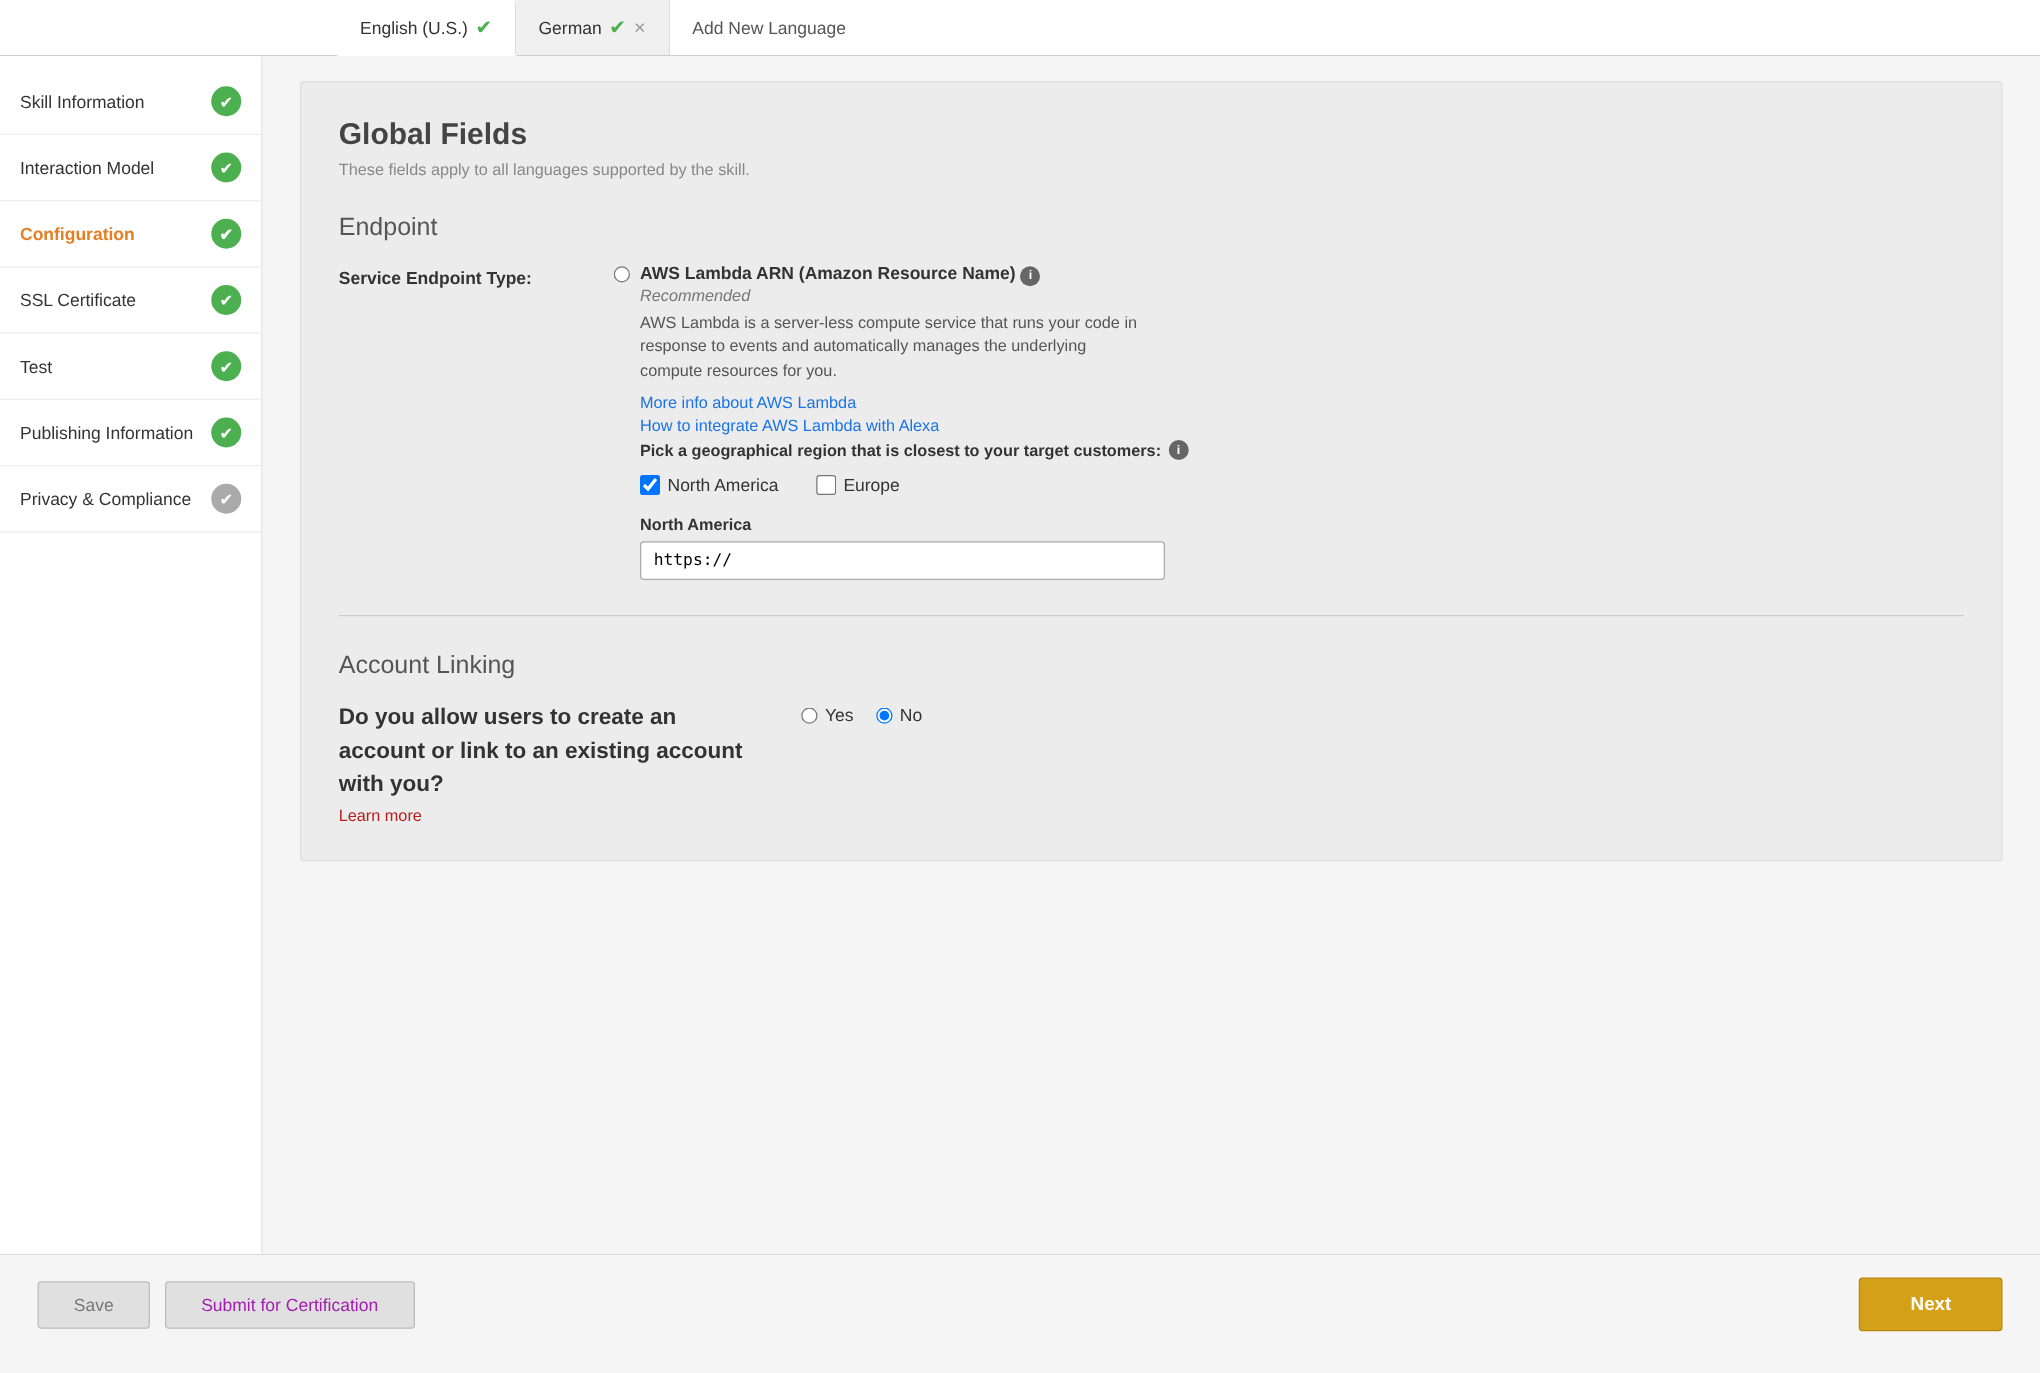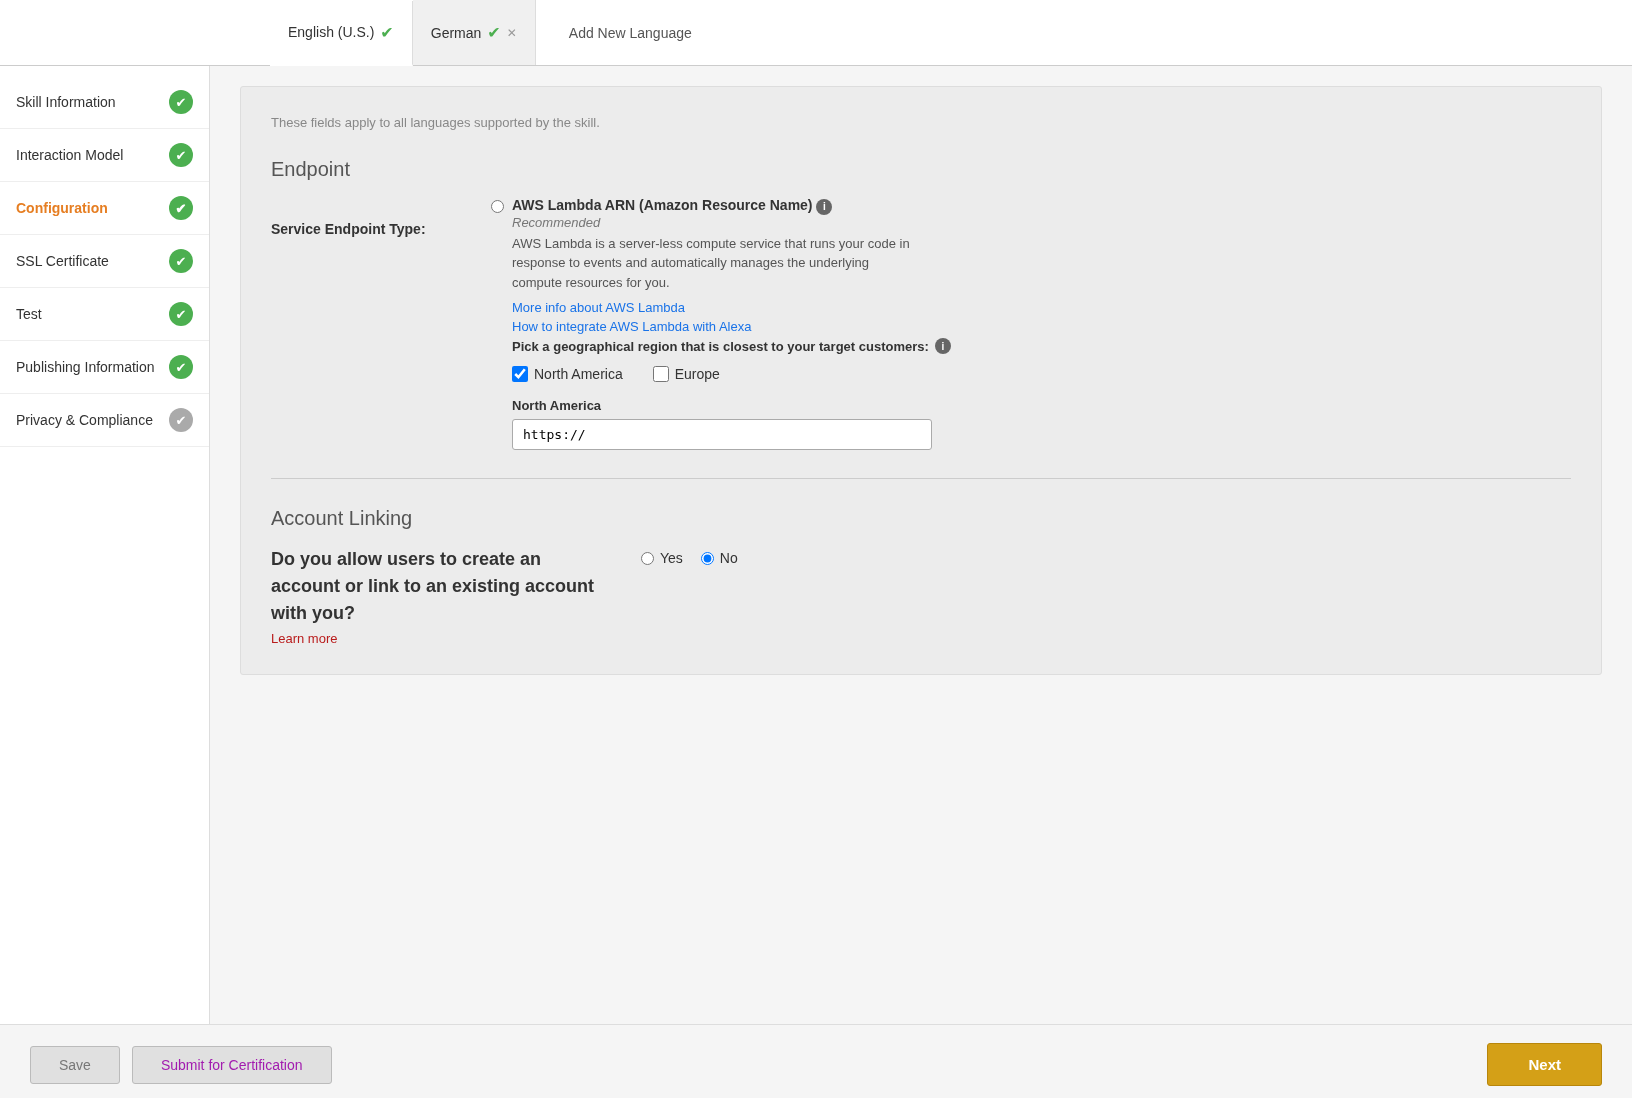--- a/index.html
+++ b/index.html
@@ -5,21 +5,21 @@
     * { box-sizing: border-box; margin: 0; padding: 0; }
     body { font-family: Arial, sans-serif; background: #f5f5f5; font-size: 14px; color: #333; }
 
     
     .tab-bar {
       display: flex;
       align-items: center;
       background: #fff;
       border-bottom: 1px solid #ccc;
       padding: 0 0 0 270px;
-      height: 66px;
+      height: 45px;
     }
     .tab {
       display: flex;
       align-items: center;
       padding: 0 18px;
       height: 100%;
       border-right: 1px solid #ddd;
       cursor: pointer;
       font-size: 14px;
       color: #333;
@@ -35,21 +35,20 @@
     .tab .close-icon { color: #999; font-size: 12px; cursor: pointer; }
     .add-lang {
       display: flex;
       align-items: center;
       padding: 0 18px;
       height: 100%;
       cursor: pointer;
       font-size: 14px;
       color: #555;
       gap: 6px;
-      margin-left: 15px;
     }
 
     
     .layout {
       display: flex;
       min-height: calc(1098px - 60px - 80px);
     }
 
     
     .sidebar {
@@ -121,21 +120,20 @@
       display: flex;
       align-items: flex-start;
       gap: 30px;
       margin-bottom: 20px;
     }
     .endpoint-label {
       font-size: 14px;
       font-weight: bold;
       min-width: 190px;
       padding-top: 4px;
-      margin-top: 20px;
     }
     .endpoint-options {
       display: flex;
       gap: 40px;
       flex: 1;
     }
     .radio-option {
       display: flex;
       align-items: flex-start;
       gap: 8px;
@@ -338,20 +336,21 @@
     </div>
     <div class="sidebar-item">
       <span>Privacy &amp; Compliance</span>
       <div class="check-circle grey">✔</div>
     </div>
   </div>
 
   <div class="main-content">
     <div class="content-box">
 
+      <h2 class="section-title">Global Fields</h2>
       <p class="section-subtitle">These fields apply to all languages supported by the skill.</p>
 
       <h3 class="subsection-title">Endpoint</h3>
 
       <div class="endpoint-row">
         <div class="endpoint-label">Service Endpoint Type:</div>
         <div class="endpoint-options">
 
           <div class="radio-option">
             <input type="radio" name="endpoint" id="lambda-radio" style="">

